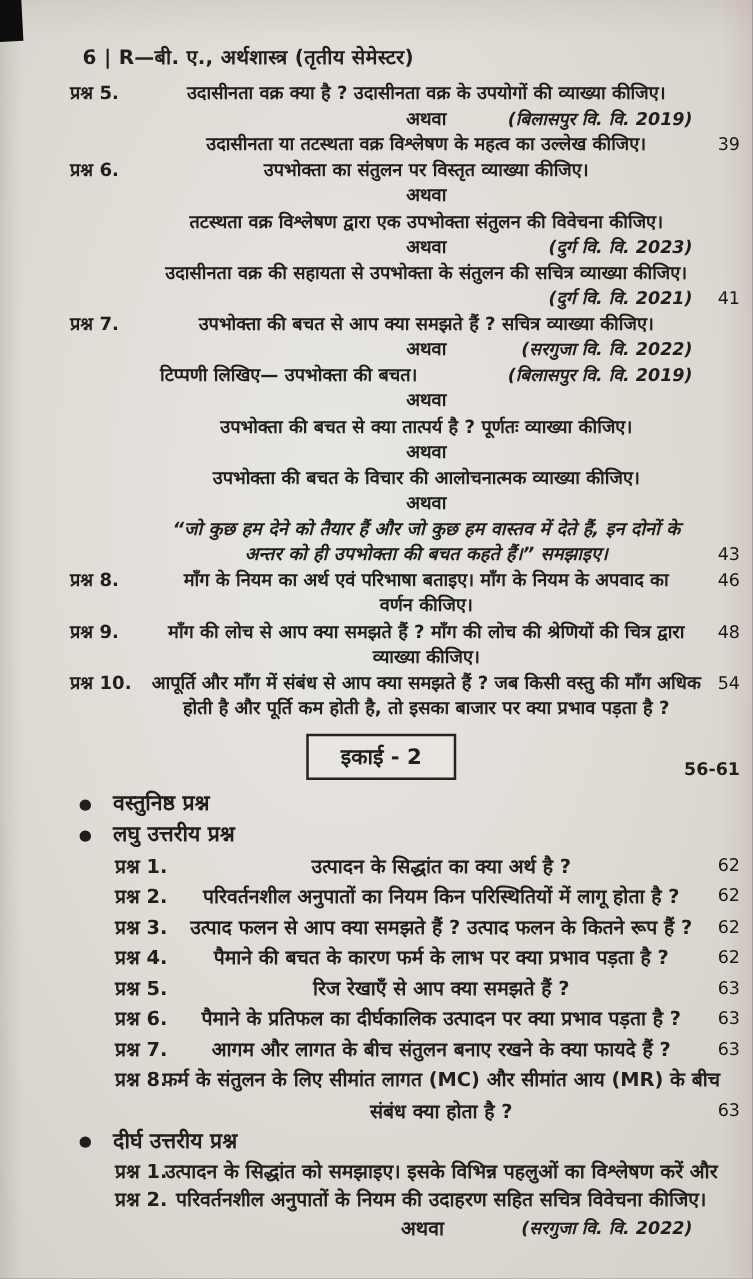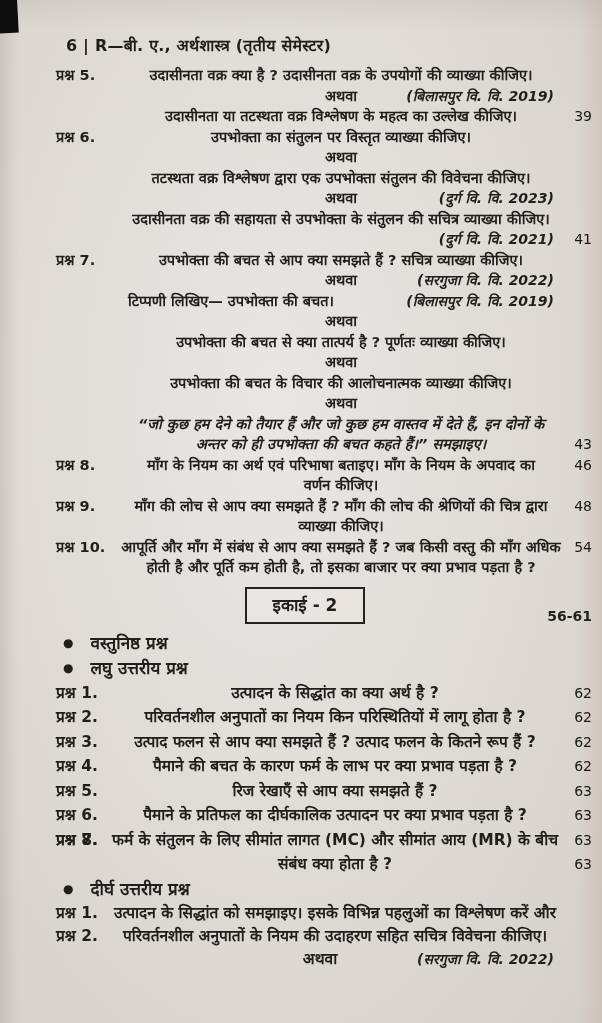--- a/index.html
+++ b/index.html
@@ -12,21 +12,21 @@
       radial-gradient(ellipse at 45% 40%, #e9e7e2 0%, #dedbd5 55%, #d3d0c9 100%);
     font-family:"DejaVu Sans", sans-serif;
     color:#201f1c;
   }
   .corner-chip{position:absolute;left:0;top:0;width:21px;height:37px;background:#0d0d0d;transform:rotate(-3deg) translate(-3px,-4px);}
   .content{position:absolute;left:56px;right:48px;top:34px;}
   .header{font-size:16px;font-weight:700;padding-left:10px;margin-bottom:9px;letter-spacing:0.2px;white-space:nowrap;}
   
   .row{position:relative;display:flex;align-items:baseline;justify-content:center;}
   .u1 .row{font-size:14.5px;line-height:20.5px;font-weight:700;padding-left:72px;}
-  .u2 .row{font-size:15.5px;line-height:24.5px;font-weight:700;padding-left:60px;}
+  .u2 .row{font-size:15.5px;line-height:24.5px;font-weight:700;padding-left:60px;margin-left:36px;}
   .u2 .row.long{line-height:23px;}
   .qlabel{position:absolute;left:0;top:0;white-space:nowrap;font-weight:700;}
   .qtext{white-space:nowrap;}
   .qtext.it{font-style:italic;}
   .orc{position:absolute;left:72px;right:0;text-align:center;font-weight:700;}
   .u2 .orc{left:60px;right:30px;}
   .cite{margin-left:auto;font-style:italic;font-weight:700;font-size:14px;white-space:nowrap;}
   .pg{position:absolute;right:-38px;top:0;width:36px;text-align:right;font-weight:400;font-size:14px;color:#181815;}
   .row.or{min-height:20.5px;}
   .u2 .row.or{min-height:23px;}
@@ -180,20 +180,21 @@
           <span class="qtext">रिज रेखाएँ से आप क्या समझते हैं ?</span>
           <span class="pg">63</span>
         </div>
         <div class="row q">
           <span class="qlabel">प्रश्न 6.</span>
           <span class="qtext">पैमाने के प्रतिफल का दीर्घकालिक उत्पादन पर क्या प्रभाव पड़ता है  ?</span>
           <span class="pg">63</span>
         </div>
         <div class="row q">
           <span class="qlabel">प्रश्न 7.</span>
+          <span class="qtext">आगम और लागत के बीच संतुलन बनाए रखने के क्या फायदे हैं ?</span>
           <span class="pg">63</span>
         </div>
         <div class="row q">
           <span class="qlabel">प्रश्न 8.</span>
           <span class="qtext">फर्म के संतुलन के लिए सीमांत लागत (MC) और सीमांत आय (MR) के बीच</span>
         </div>
         <div class="row c">
           <span class="qtext">संबंध क्या होता है ?</span>
           <span class="pg">63</span>
         </div>

